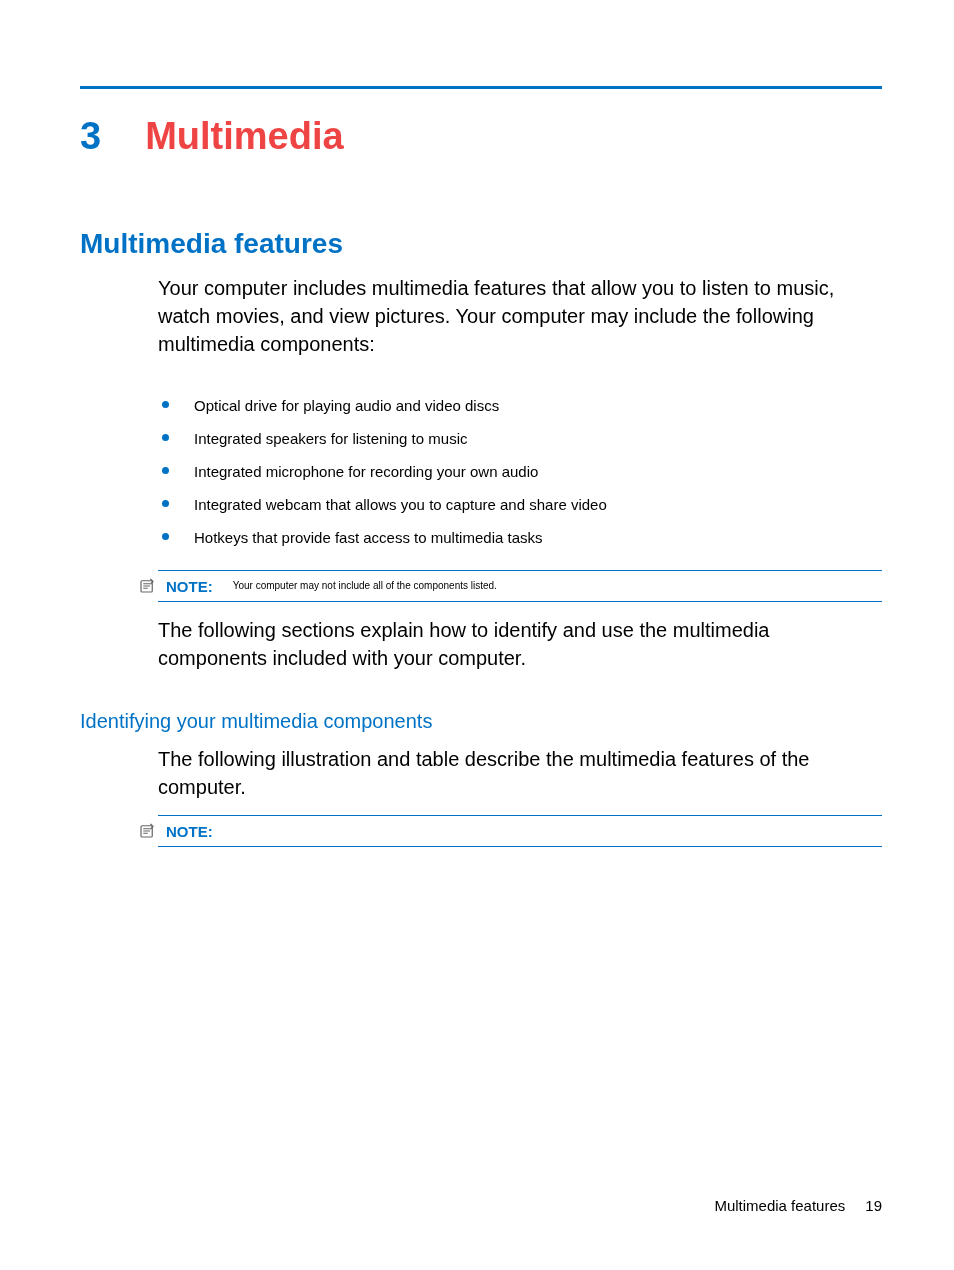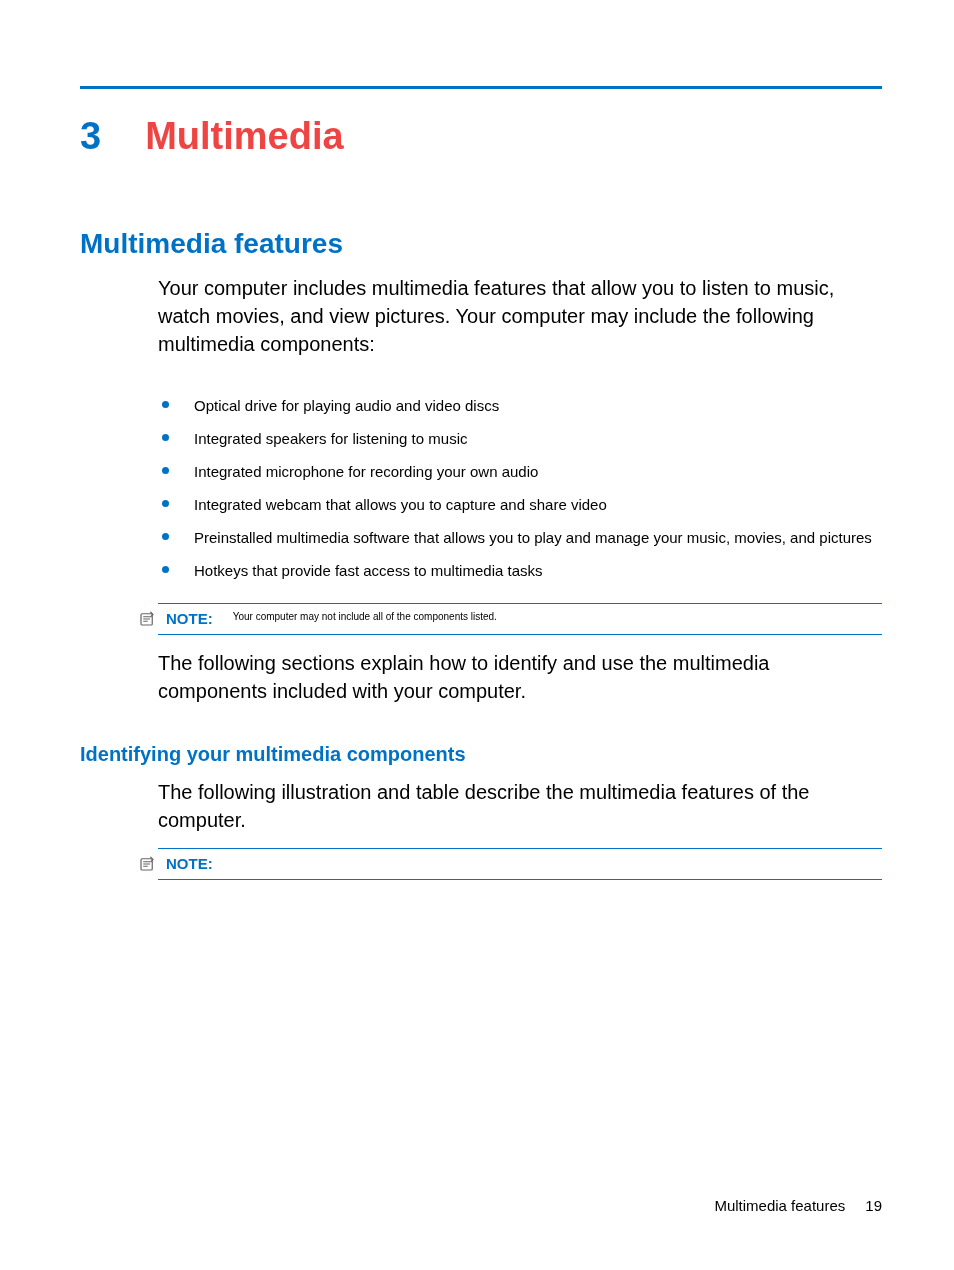--- a/index.html
+++ b/index.html
@@ -34,21 +34,21 @@
     color: #ef4444;
   }
   .section-heading {
     font-size: 28px;
     font-weight: 700;
     color: #0072c6;
     margin-bottom: 14px;
   }
   .subsection-heading {
     font-size: 20px;
-    font-weight: 700;
+    font-weight: 400;
     color: #0072c6;
     margin-top: 24px;
     margin-bottom: 12px;
   }
   .body-text {
     font-size: 20px;
     line-height: 1.4;
     color: #000;
     margin-left: 78px;
     margin-bottom: 14px;
@@ -76,21 +76,21 @@
     border-radius: 50%;
     background: #0072c6;
   }
   .note-box {
     margin-left: 78px;
     border-top: 1px solid #0072c6;
     border-bottom: 1px solid #0072c6;
     padding: 6px 0 6px 0;
     margin-bottom: 14px;
     display: flex;
-    align-items: flex-start;
+    align-items: center;
     gap: 8px;
   }
   .note-icon {
     flex: 0 0 auto;
     margin-left: -20px;
     margin-right: 2px;
     width: 18px;
     height: 18px;
   }
   .note-label {
@@ -131,21 +131,20 @@
 
   <h2 class="section-heading">Multimedia features</h2>
 
   <p class="body-text">Your computer includes multimedia features that allow you to listen to music, watch movies, and view pictures. Your computer may include the following multimedia components:</p>
 
   <ul class="bullets">
     <li>Optical drive for playing audio and video discs</li>
     <li>Integrated speakers for listening to music</li>
     <li>Integrated microphone for recording your own audio</li>
     <li>Integrated webcam that allows you to capture and share video</li>
-    <li>Preinstalled multimedia software that allows you to play and manage your music, movies, and pictures</li>
     <li>Hotkeys that provide fast access to multimedia tasks</li>
   </ul>
 
   <div class="note-box">
     <span class="note-icon">
       <svg viewBox="0 0 24 24" width="18" height="18" fill="none" stroke="#666" stroke-width="1.6">
         <rect x="4" y="5" width="15" height="15" rx="1.5"></rect>
         <path d="M7 9h9M7 12h9M7 15h6"></path>
         <path d="M17 3l3 3-3 3" stroke-linecap="round"></path>
       </svg>

